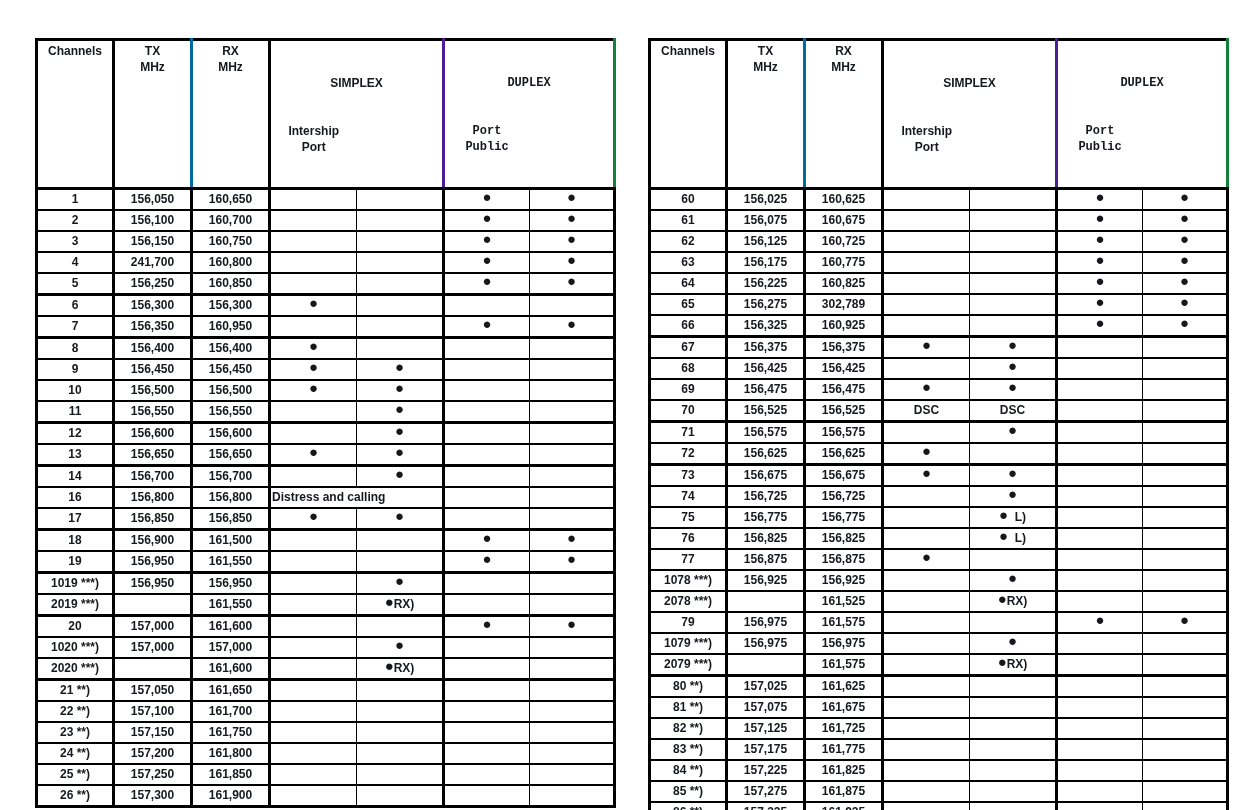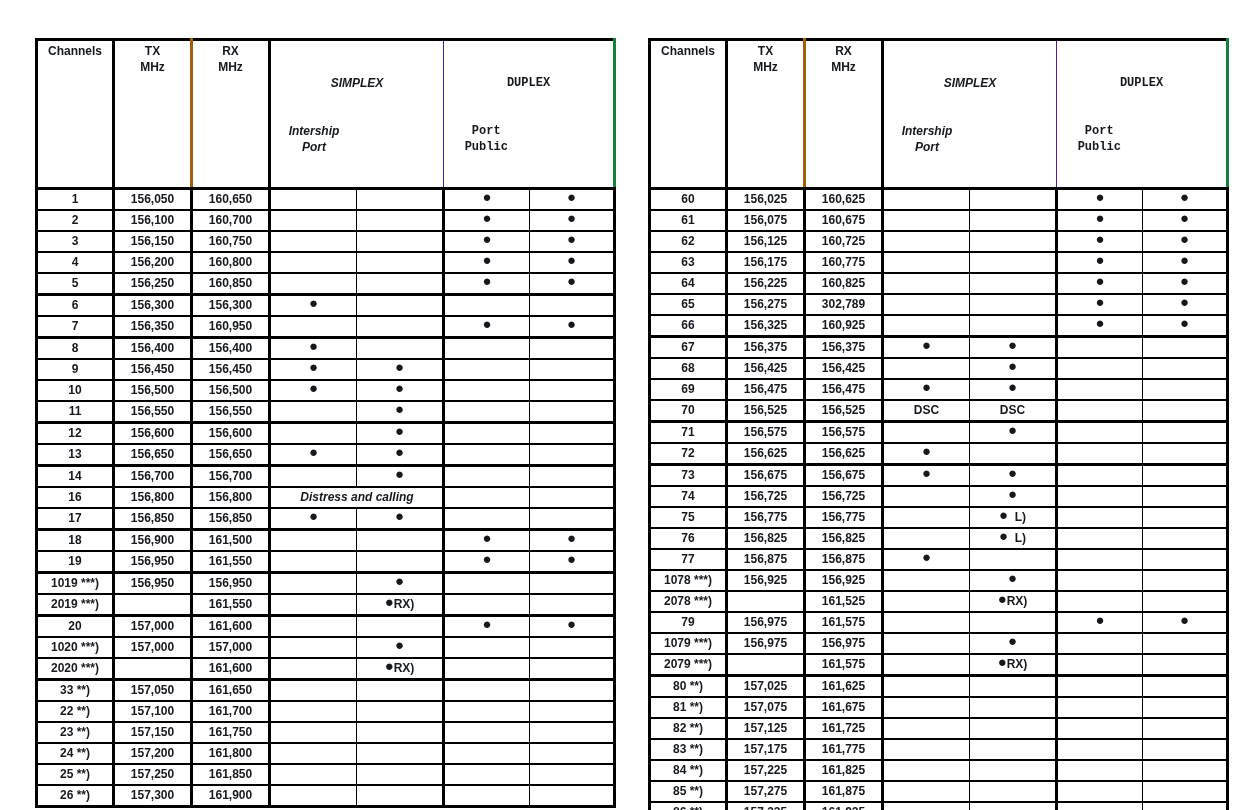--- a/index.html
+++ b/index.html
@@ -15,40 +15,40 @@
   #t-right{left:648px;top:38px;width:578px;}
   col.w-ch{width:77px;} col.w-tx{width:78px;} col.w-rx{width:78px;}
   col.w-si{width:87px;} col.w-sp{width:87px;} col.w-dp{width:86px;} col.w-pu{width:85px;}
 
   th{
     border-top:3px solid #000;border-bottom:3px solid #000;
     padding:2px 0 0 0;vertical-align:top;text-align:center;
     font-size:12px;line-height:16px;height:35px;white-space:pre;
   }
   th.c-ch{border-left:3px solid #000;border-right:3px solid #000;}
-  th.c-tx{border-right:3px solid #a16207;}
+  th.c-tx{border-right:3px solid #0369a1;}
   th.c-rx{border-right:3px solid #000;}
-  th.grp-si{border-right:1px solid #4c1d95;font-style:italic;}
+  th.grp-si{border-right:3px solid #4c1d95;}
   th.grp-du{border-right:3px solid #15803d;font-family:Liberation Mono, monospace;}
   .pair{display:flex;flex-direction:column;}
   .pair span{width:50%;text-align:center;}
 
   td{
     border-top:2px solid #000;border-bottom:2px solid #000;
     padding:0;text-align:center;vertical-align:middle;
     font-size:12px;height:19px;line-height:19px;white-space:pre;overflow:hidden;
   }
   td.c-ch{border-left:3px solid #000;border-right:3px solid #000;}
   td.c-tx{border-right:3px solid #000;}
   td.c-rx{border-right:3px solid #000;}
   td.c-si{border-right:1px solid #000;}
   td.c-sp{border-right:3px solid #000;}
   td.c-dp{border-right:1px solid #000;}
   td.c-pu{border-right:3px solid #000;}
-  td.span-cell{text-align:center;padding-left:1px;border-right:3px solid #000;font-style:italic;}
+  td.span-cell{text-align:left;padding-left:1px;border-right:3px solid #000;}
   tr.thick-top td{border-top-width:3px;}
   .dot{font-size:15px;line-height:0;position:relative;top:-1px;}
 </style>
 </head>
 <body>
 
 <div class="page">
 
   <table class="vhf" id="t-left">
     <colgroup>
@@ -98,21 +98,21 @@
           <td class="c-ch">3</td>
           <td class="c-tx">156,150</td>
           <td class="c-rx">160,750</td>
           <td class="c-si"></td>
           <td class="c-sp"></td>
           <td class="c-dp"><span class="dot">●</span></td>
           <td class="c-pu"><span class="dot">●</span></td>
         </tr>
         <tr>
           <td class="c-ch">4</td>
-          <td class="c-tx">156,200</td>
+          <td class="c-tx">241,700</td>
           <td class="c-rx">160,800</td>
           <td class="c-si"></td>
           <td class="c-sp"></td>
           <td class="c-dp"><span class="dot">●</span></td>
           <td class="c-pu"><span class="dot">●</span></td>
         </tr>
         <tr>
           <td class="c-ch">5</td>
           <td class="c-tx">156,250</td>
           <td class="c-rx">160,850</td>
@@ -276,21 +276,21 @@
         <tr>
           <td class="c-ch">2020 ***)</td>
           <td class="c-tx"></td>
           <td class="c-rx">161,600</td>
           <td class="c-si"></td>
           <td class="c-sp"><span class="dot">●</span><span>RX)</span></td>
           <td class="c-dp"></td>
           <td class="c-pu"></td>
         </tr>
         <tr class="thick-top">
-          <td class="c-ch">33 **)</td>
+          <td class="c-ch">21 **)</td>
           <td class="c-tx">157,050</td>
           <td class="c-rx">161,650</td>
           <td class="c-si"></td>
           <td class="c-sp"></td>
           <td class="c-dp"></td>
           <td class="c-pu"></td>
         </tr>
         <tr>
           <td class="c-ch">22 **)</td>
           <td class="c-tx">157,100</td>

